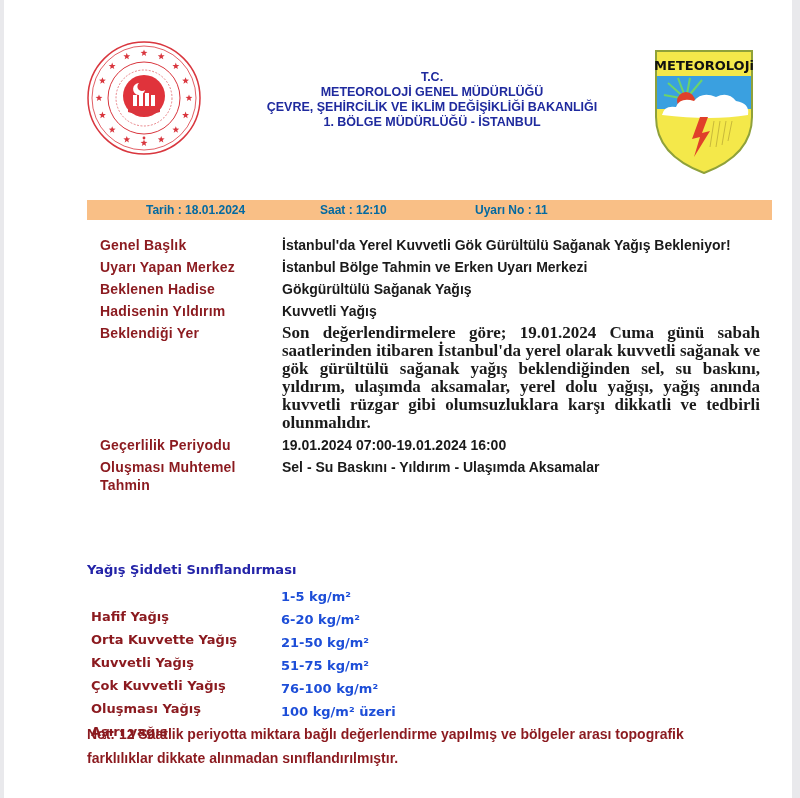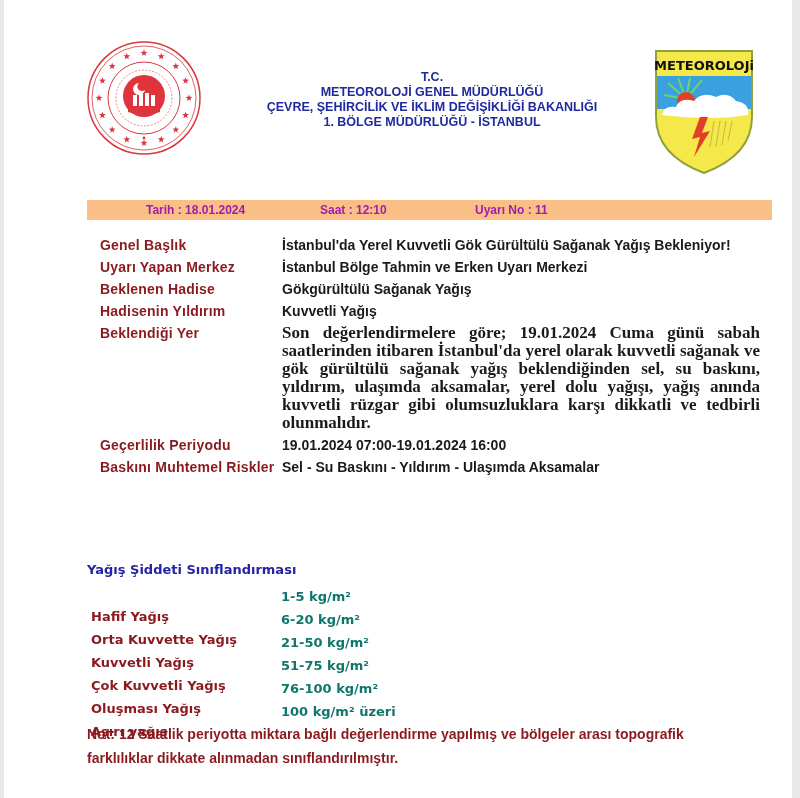--- a/index.html
+++ b/index.html
@@ -19,21 +19,21 @@
     position: absolute; left: 228px; top: 70px; width: 400px;
     text-align: center; color: #1f2a9e;
     font-family: "Liberation Sans", sans-serif; font-weight: bold;
     font-size: 12.5px; line-height: 15px;
   }
   .header-text .tc { color: #1f2a9e; }
   .info-bar {
     position: absolute; left: 83px; top: 200px; width: 685px; height: 20px;
     background: #f9bf86;
     font-family: "Liberation Sans", sans-serif; font-weight: bold; font-size: 12px;
-    color: #a21caf;
+    color: #0369a1;
   }
   .info-bar span { position: absolute; top: 3px; white-space: nowrap; }
   .fields {
     position: absolute; left: 96px; top: 236px; width: 660px;
     font-family: "DejaVu Sans", sans-serif;
   }
   .row { display: flex; margin-bottom: 4px; }
   .row .label {
     width: 182px; flex: none; color: #8b1a1f; font-weight: bold;
     font-family: "Liberation Sans", sans-serif; font-size: 14px; line-height: 18px;
@@ -48,21 +48,21 @@
     font-family: Liberation Serif, serif; font-size: 17px; line-height: 18px;
   }
   .section-title {
     position: absolute; left: 83px; top: 562px;
     color: #2323a8; font-weight: bold; font-size: 13px;
     font-family: "DejaVu Sans", sans-serif;
   }
   .rain-table { position: absolute; left: 87px; top: 585px; width: 400px; }
   .rain-row { display: flex; height: 23px; align-items: center; }
   .rain-row .rl { width: 190px; color: #8b1a1f; font-weight: bold; font-size: 13px; font-family: "DejaVu Sans", sans-serif; margin-top: 40px; }
-  .rain-row .rv { color: #0f766e; font-weight: bold; font-size: 13px; font-family: "DejaVu Sans", sans-serif; text-align: center; }
+  .rain-row .rv { color: #1d4ed8; font-weight: bold; font-size: 13px; font-family: "DejaVu Sans", sans-serif; text-align: center; }
   .note {
     position: absolute; left: 83px; top: 722px; width: 640px;
     color: #8b1a1f; font-weight: bold; font-size: 14px; line-height: 24px;
     font-family: "Liberation Sans", sans-serif;
   }
 </style>
 </head>
 <body>
 
 <div class="page">
@@ -157,21 +157,21 @@
     </div>
     <div class="row">
       <div class="label">Beklendiği Yer</div>
       <div class="value long">Son değerlendirmelere göre; 19.01.2024 Cuma günü sabah saatlerinden itibaren İstanbul'da yerel olarak kuvvetli sağanak ve gök gürültülü sağanak yağış beklendiğinden sel, su baskını, yıldırım, ulaşımda aksamalar, yerel dolu yağışı, yağış anında kuvvetli rüzgar gibi olumsuzluklara karşı dikkatli ve tedbirli olunmalıdır.</div>
     </div>
     <div class="row">
       <div class="label">Geçerlilik Periyodu</div>
       <div class="value">19.01.2024 07:00-19.01.2024 16:00</div>
     </div>
     <div class="row">
-      <div class="label">Baskını Muhtemel Riskler</div>
+      <div class="label">Oluşması Muhtemel Tahmin</div>
       <div class="value">Sel - Su Baskını - Yıldırım - Ulaşımda Aksamalar</div>
     </div>
   </div>
 
   <div class="section-title">Yağış Şiddeti Sınıflandırması</div>
   <div class="rain-table">
     <div class="rain-row">
       <span class="rl">Hafif Yağış</span>
       <span class="rv">1-5 kg/m²</span>
     </div>

